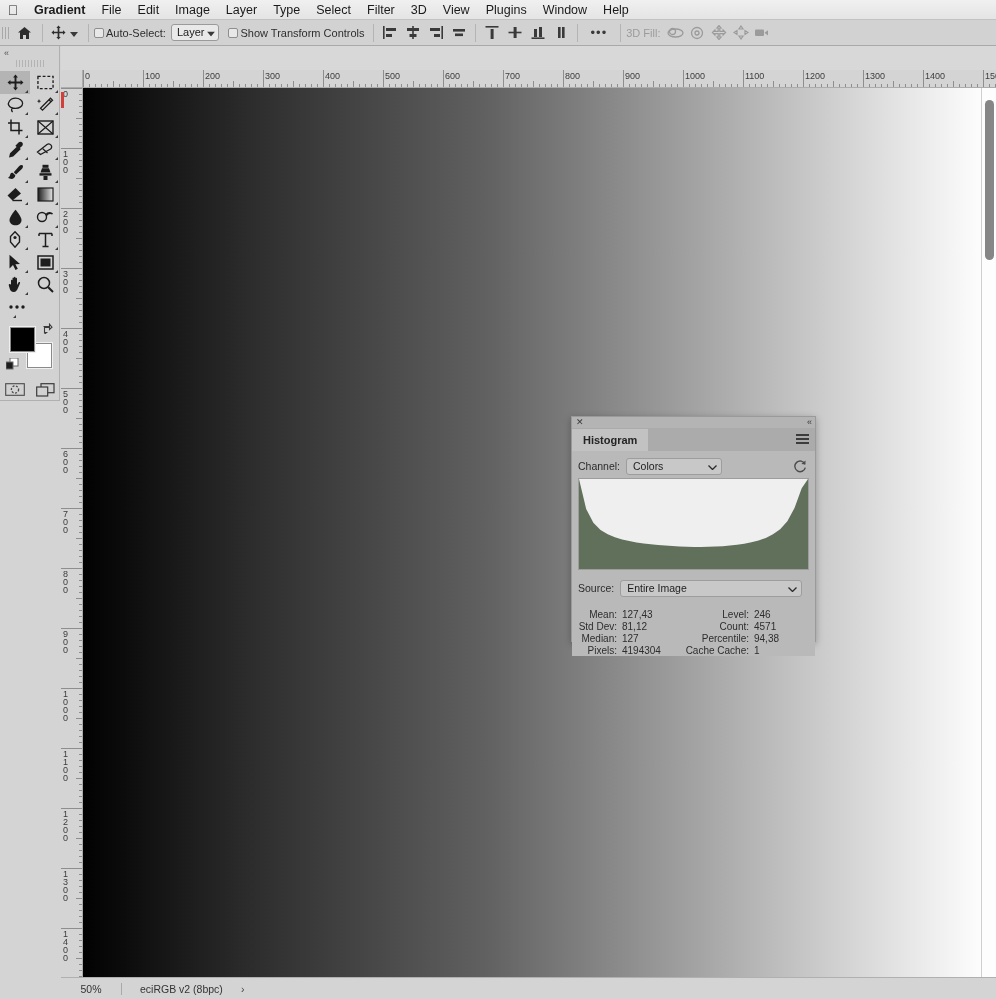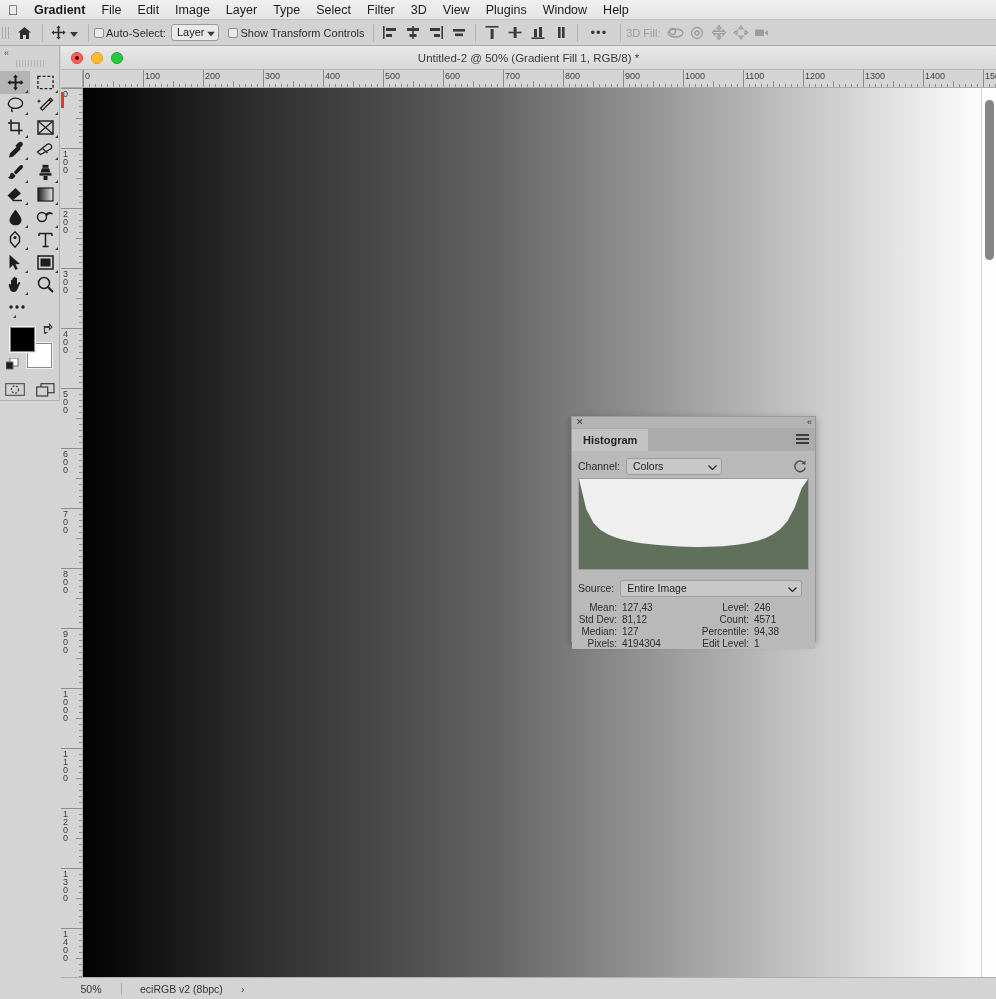--- a/index.html
+++ b/index.html
@@ -249,21 +249,21 @@
     font-size: 10.5px; color: #1d1d1d;
   }
   .hp-sel .car { position:absolute; right:4px; top:50%; transform: translateY(-50%); }
   .refresh { margin-left: auto; padding-right: 2px; display:flex; align-items:center; }
   #hist-graph {
     margin-top: 2px; width: 231px; height: 92px;
     background: #efefef; border: 1px solid #9d9d9d;
     position: relative; overflow: hidden;
   }
   .hp-stats {
-    margin-top: 4px; display: grid;
+    margin-top: 11px; display: grid;
     grid-template-columns: 44px 62px 70px auto;
     row-gap: 1px; font-size: 10px; color: #2d2d2d;
   }
   .st-l { text-align: right; padding-right: 5px; }
   .st-v { text-align: left; }
 </style>
 </head>
 <body>
 
 <div id="menubar">
@@ -598,28 +598,20 @@
       <svg width="19" height="14" viewBox="0 0 19 14">
           <rect x="5" y="0.7" width="13" height="9" fill="none" stroke="#3b3b3b" stroke-width="1.2"></rect>
           <rect x="0.7" y="4" width="11" height="9" fill="#d2d2d2" stroke="#3b3b3b" stroke-width="1.2"></rect>
         </svg>
     </div>
   </div>
 </div>
 
 <div id="docwin">
 
-  <div id="titlebar">
-    <div class="traffic">
-      <div class="tl red"></div>
-      <div class="tl yellow"></div>
-      <div class="tl green"></div>
-    </div>
-    <div id="doctitle">Untitled-2 @ 50% (Gradient Fill 1, RGB/8) *</div>
-  </div>
 
   <div id="ruler-corner"></div>
   <div id="ruler-h">
       <div class="rh-tick" style="left: 0px; height: 17px;"></div>
       <div class="rh-lbl" style="left: 2px;">0</div>
       <div class="rh-tick" style="left: 6px; height: 3px;"></div>
       <div class="rh-tick" style="left: 12px; height: 3px;"></div>
       <div class="rh-tick" style="left: 18px; height: 3px;"></div>
       <div class="rh-tick" style="left: 24px; height: 3px;"></div>
       <div class="rh-tick" style="left: 30px; height: 6px;"></div>
@@ -1043,17 +1035,17 @@
       <div class="st-l">Count:</div>
       <div class="st-v">4571</div>
 
       <div class="st-l">Median:</div>
       <div class="st-v">127</div>
       <div class="st-l">Percentile:</div>
       <div class="st-v">94,38</div>
 
       <div class="st-l">Pixels:</div>
       <div class="st-v">4194304</div>
-      <div class="st-l">Edit Level:</div>
+      <div class="st-l">Cache Cache:</div>
       <div class="st-v">1</div>
     </div>
   </div>
 </div>
 
 </body></html>

